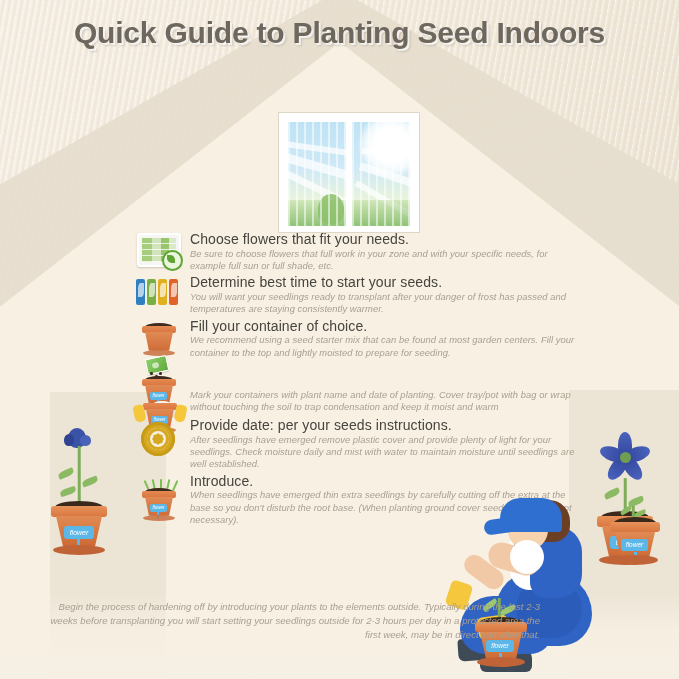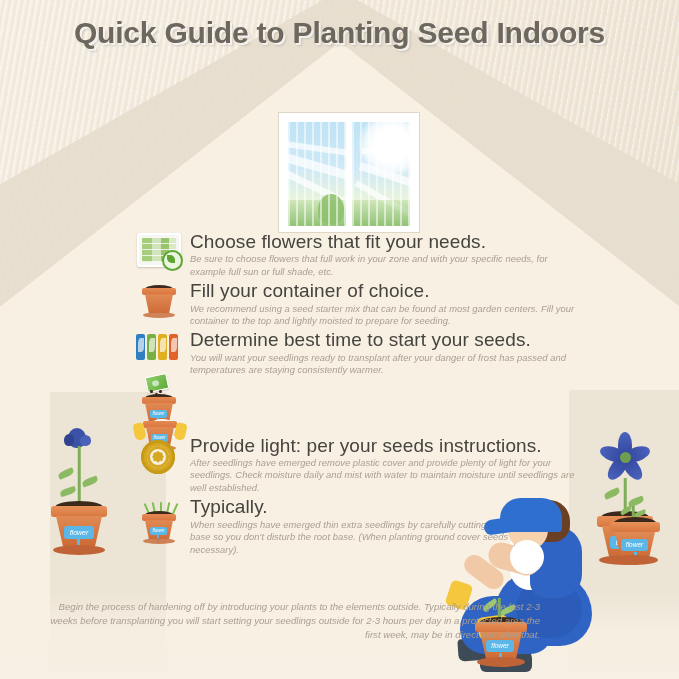--- a/index.html
+++ b/index.html
@@ -79,21 +79,21 @@
     background:linear-gradient(180deg,rgba(160,205,120,.35),rgba(120,180,90,.75));}
   .bush{position:absolute;left:30px;bottom:2px;width:26px;height:30px;border-radius:50% 50% 40% 40%;background:#8cc06a;opacity:.85;}
   .blinds{position:absolute;inset:0;
     background:repeating-linear-gradient(90deg, rgba(255,255,255,.55) 0px, rgba(255,255,255,.55) 2px, rgba(255,255,255,0) 2px, rgba(255,255,255,0) 8px);}
 
   
   .steps{position:absolute;left:136px;top:231px;width:440px;}
   .step{position:relative;min-height:28px;margin-bottom:0px;padding-left:54px;}
   .step-icon{position:absolute;left:0;top:0;width:48px;height:44px;}
   .step h3{
-    margin:0;font-size:19px;font-weight:normal;color:#46443f;
+    margin:0;font-size:14px;font-weight:normal;color:#46443f;
     line-height:1.18;letter-spacing:.1px;
   }
   .step p{
     margin:0 0 2px 0;font-size:9.4px;line-height:1.32;color:#a99f90;
     font-style:italic;font-family:"Liberation Sans", sans-serif;
     letter-spacing:.05px;
   }
   .pot{position:relative;width:34px;height:26px;}
   .pot .rim{position:absolute;top:0;left:0;width:34px;height:7px;border-radius:2px;
     background:linear-gradient(180deg,#e58a52,#d9743f);}
@@ -240,42 +240,42 @@
         <div class="magnify" style="left:26px;top:19px;">
             <div class="leaf"></div>
           </div>
       </div>
       <h3>Choose flowers that fit your needs.</h3>
       <p>Be sure to choose flowers that full work in your zone and with your specific needs, for example full sun or full shade, etc.</p>
     </div>
 
     <div class="step">
       <div class="step-icon">
+        <div class="calendar" style="position:absolute;left:0;top:5px;">
+          <span class="c1"></span>
+            <span class="c2"></span>
+            <span class="c3"></span>
+            <span class="c4"></span>
+        </div>
+      </div>
+      <h3>Determine best time to start your seeds.</h3>
+      <p>You will want your seedlings ready to transplant after your danger of frost has passed and temperatures are staying consistently warmer.</p>
+    </div>
+
+    <div class="step">
+      <div class="step-icon">
         <div class="pot" style="position:absolute;left:6px;top:8px;">
           <div class="soil"></div>
             <div class="rim"></div>
             <div class="body"></div>
             <div class="saucer"></div>
         </div>
       </div>
       <h3>Fill your container of choice.</h3>
       <p>We recommend using a seed starter mix that can be found at most garden centers. Fill your container to the top and lightly moisted to prepare for seeding.</p>
-    </div>
-
-    <div class="step">
-      <div class="step-icon">
-        <div class="calendar" style="position:absolute;left:0;top:5px;">
-          <span class="c1"></span>
-            <span class="c2"></span>
-            <span class="c3"></span>
-            <span class="c4"></span>
-        </div>
-      </div>
-      <h3>Determine best time to start your seeds.</h3>
-      <p>You will want your seedlings ready to transplant after your danger of frost has passed and temperatures are staying consistently warmer.</p>
     </div>
 
     <div class="step">
       <div class="step-icon">
         <div class="packet" style="position:absolute;left:10px;top:-4px;"></div>
         <div class="seeds" style="position:absolute;left:14px;top:11px;">
           <i style="left:0;top:0;"></i>
             <i style="left:5px;top:3px;"></i>
             <i style="left:9px;top:0;"></i>
         </div>
@@ -294,48 +294,49 @@
         <div class="pot" style="position:absolute;left:7px;top:14px;">
           <div class="cover"></div>
           <div class="rim"></div>
             <div class="body"></div>
           <div class="tag">flower<i></i></div>
           <div class="saucer"></div>
           <div class="glove l"></div>
           <div class="glove r"></div>
         </div>
       </div>
+      <p>Mark your containers with plant name and date of planting. Cover tray/pot with bag or wrap without touching the soil to trap condensation and keep it moist and warm</p>
     </div>
 
     <div class="step">
       <div class="step-icon">
         <div class="sunicon" style="position:absolute;left:5px;top:5px;"></div>
       </div>
-      <h3>Provide light: per your seeds instructions.</h3>
+      <h3>Provide date: per your seeds instructions.</h3>
       <p>After seedlings have emerged remove plastic cover and provide plenty of light for your seedlings. Check moisture daily and mist with water to maintain moisture until seedlings are well established.</p>
     </div>
 
     <div class="step">
       <div class="step-icon">
         <div class="pot" style="position:absolute;left:6px;top:18px;">
           <div class="sprouts">
             <i style="left:2px;transform:rotate(-24deg);"></i>
             <i style="left:7px;transform:rotate(-12deg);"></i>
             <i style="left:12px;transform:rotate(0deg);"></i>
             <i style="left:17px;transform:rotate(12deg);"></i>
             <i style="left:22px;transform:rotate(24deg);"></i>
           </div>
           <div class="soil"></div>
             <div class="rim"></div>
             <div class="body"></div>
           <div class="tag">flower<i></i></div>
           <div class="saucer"></div>
         </div>
       </div>
-      <h3>Typically.</h3>
+      <h3>Introduce.</h3>
       <p>When seedlings have emerged thin extra seedlings by carefully cutting off the extra at the base so you don't disturb the root base. (When planting ground cover seeds this step is not necessary).</p>
     </div>
   </div>
 
   <div class="bigplant" style="left:42px;top:420px;">
     <div style="position:relative;height:86px;">
       <div class="flower-bud" style="left:22px;top:6px;">
         <div style="left:4px;top:2px;width:18px;height:20px;"></div>
         <div style="left:0px;top:8px;width:10px;height:12px;background:#2f4391;"></div>
         <div style="left:16px;top:9px;width:11px;height:11px;background:#4a62b8;"></div>

